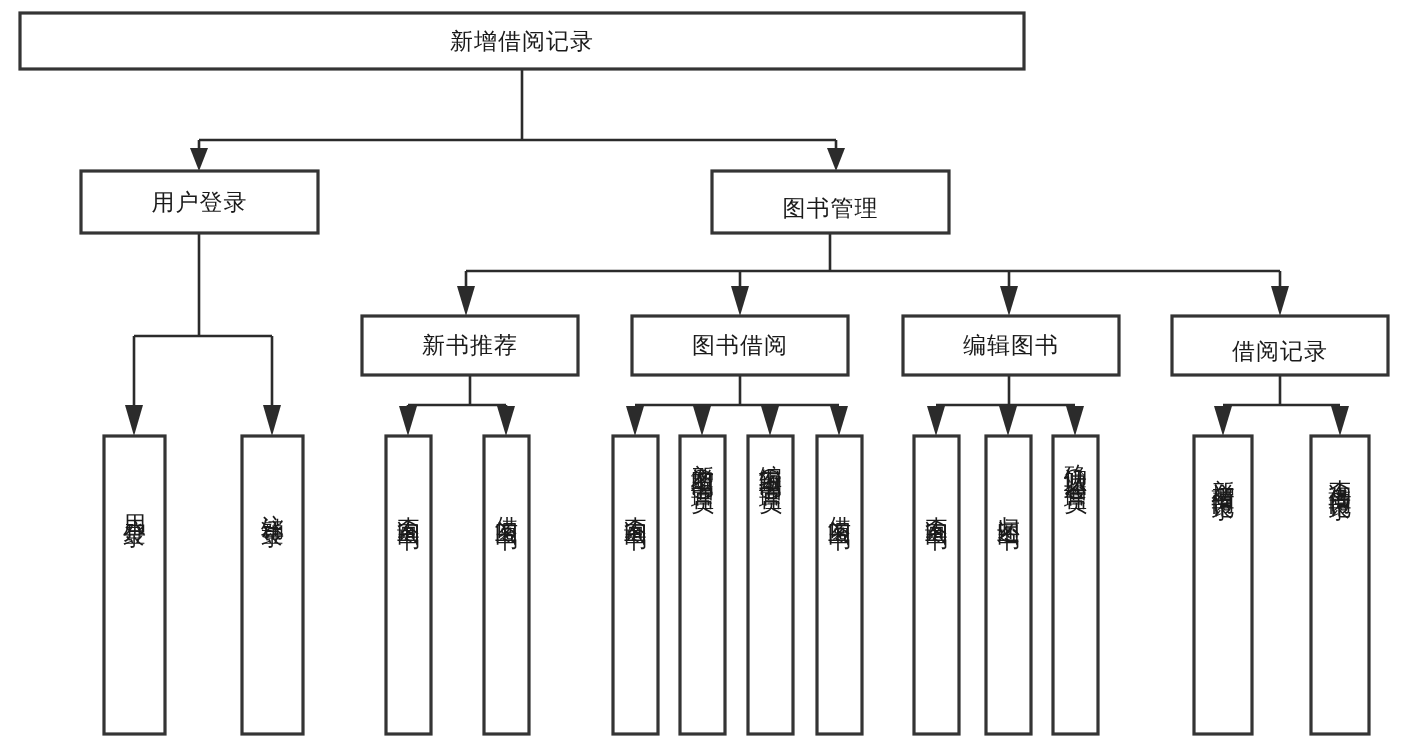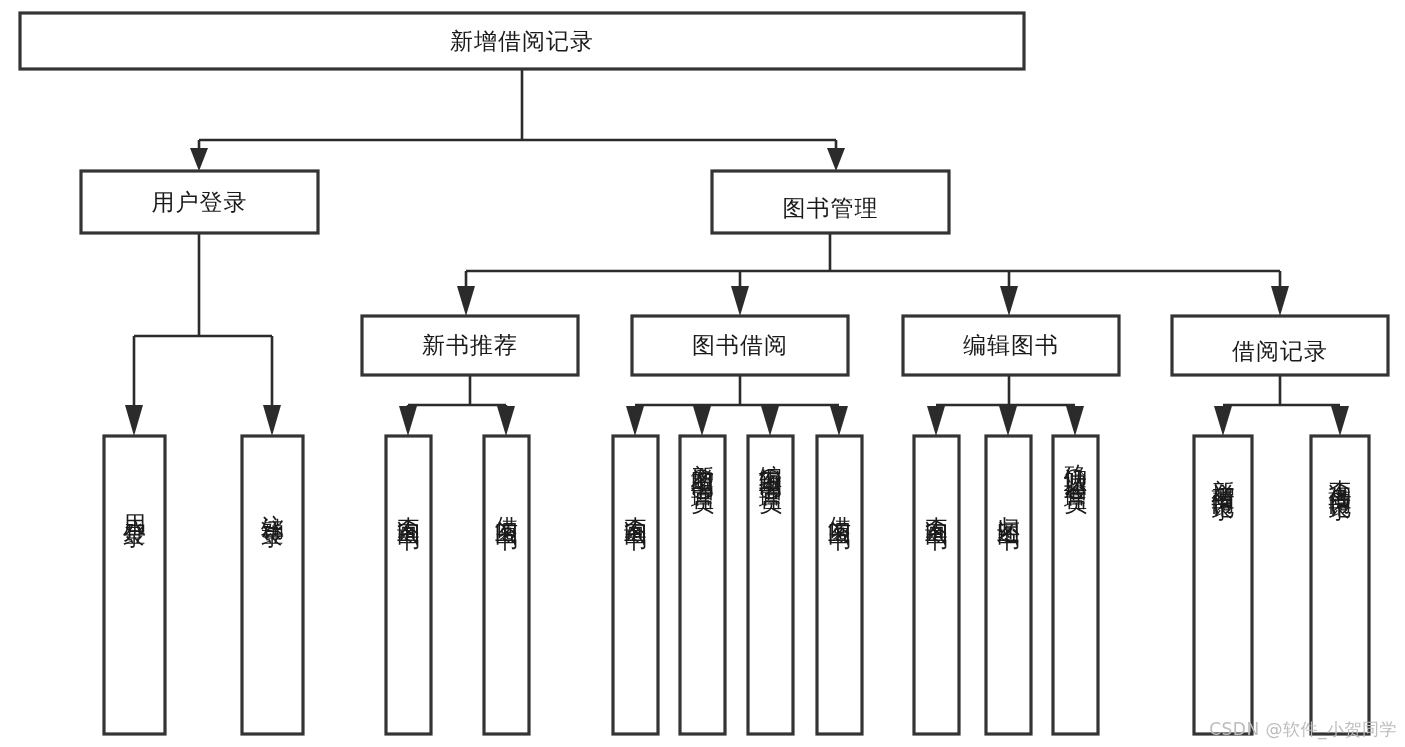--- a/index.html
+++ b/index.html
@@ -259,14 +259,13 @@
   </div>
 
   <div class="vlabel-wrap" style="left:1194px; top:436px; width:58px; height:298px;">
     <span class="vtext" style="margin-top:25px;">新增借阅记录</span>
   </div>
 
   <div class="vlabel-wrap" style="left:1311px; top:436px; width:58px; height:298px;">
     <span class="vtext" style="margin-top:25px;">查询借阅记录</span>
   </div>
 
-  <div class="watermark">CSDN @软件_小贺同学</div>
 </div>
 
 </body></html>

